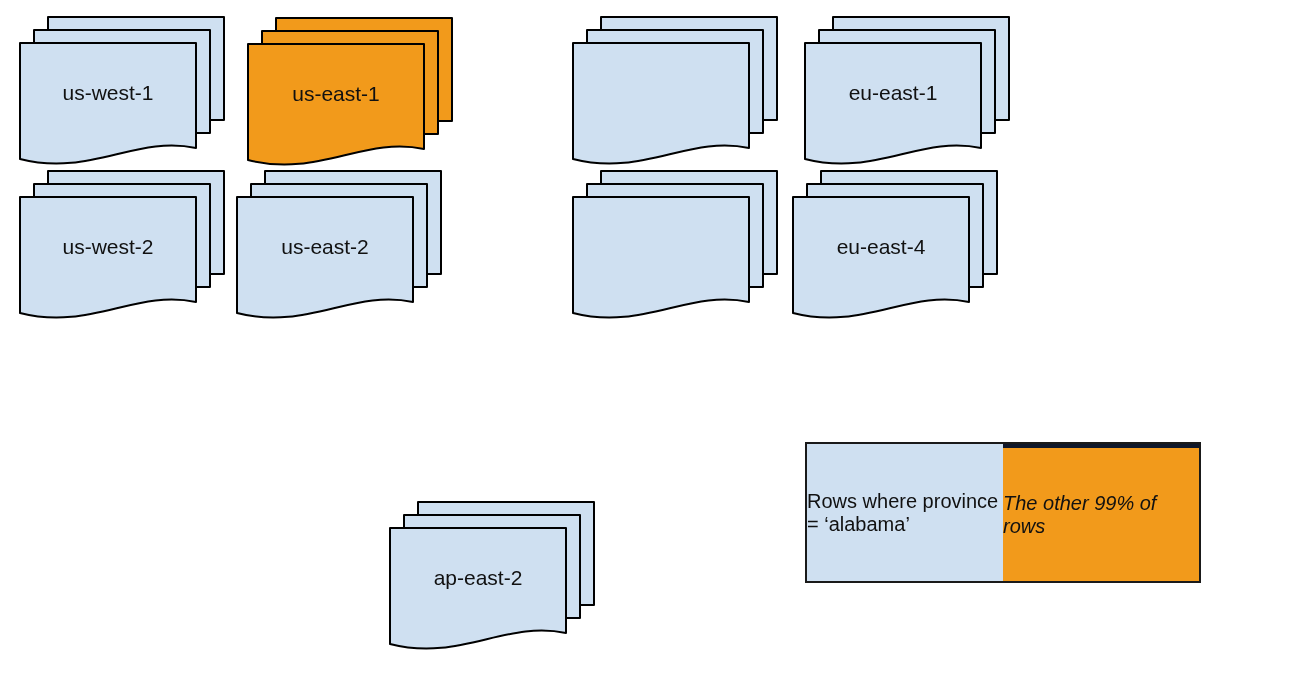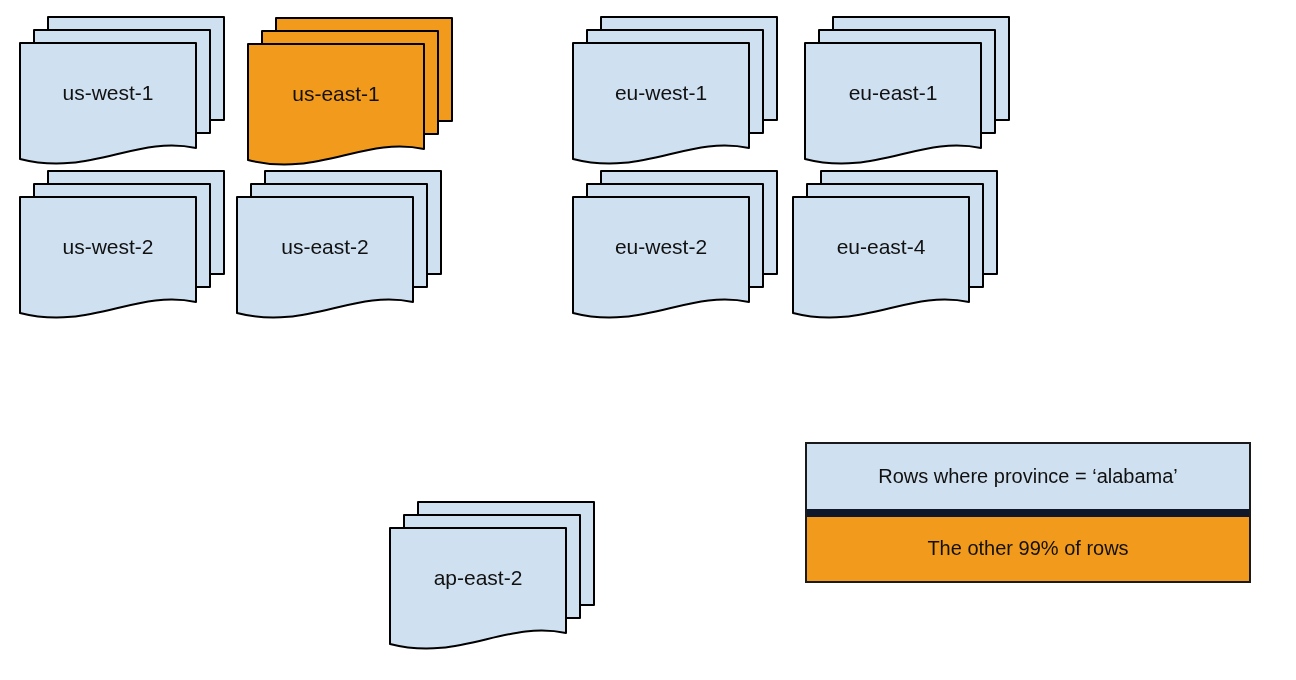--- a/index.html
+++ b/index.html
@@ -39,37 +39,38 @@
     justify-content: center;
     font-size: 21px;
     color: #111111;
     pointer-events: none;
     white-space: nowrap;
   }
   .legend {
     position: absolute;
     left: 805px;
     top: 442px;
-    width: 446px;
+    width: 396px;
     height: 141px;
     border: 2px solid #1a1a1a;
     box-sizing: border-box;
     display: flex;
-    flex-direction: column;
+    flex-direction: row;
   }
   .legend-row {
     flex: 1;
     display: flex;
     align-items: center;
     justify-content: center;
     font-size: 20px;
     color: #111111;
   }
   .legend-row + .legend-row {
-    border-top: 8px solid #0f172a;
+    border-top: 4px solid #0f172a;
+    font-style: italic;
   }
 </style>
 </head>
 <body>
 
 <div id="canvas">
 
   <div class="stack" style="left:18px;top:15px">
     <svg viewBox="0 0 232 162" width="232" height="162">
       <rect class="sheet" x="30" y="2" width="176" height="103" fill="#cfe0f1"></rect>
@@ -87,21 +88,20 @@
     </svg>
     <div class="stack-label">us-east-1</div>
   </div>
 
   <div class="stack" style="left:571px;top:15px">
     <svg viewBox="0 0 232 162" width="232" height="162">
       <rect class="sheet" x="30" y="2" width="176" height="103" fill="#cfe0f1"></rect>
       <rect class="sheet" x="16" y="15" width="176" height="103" fill="#cfe0f1"></rect>
       <path class="sheet" d="M2,28 H178 V133 C118,120 72,162 2,144 Z" fill="#cfe0f1"></path>
     </svg>
-    <div class="stack-label">eu-west-1</div>
   </div>
 
   <div class="stack" style="left:803px;top:15px">
     <svg viewBox="0 0 232 162" width="232" height="162">
       <rect class="sheet" x="30" y="2" width="176" height="103" fill="#cfe0f1"></rect>
       <rect class="sheet" x="16" y="15" width="176" height="103" fill="#cfe0f1"></rect>
       <path class="sheet" d="M2,28 H178 V133 C118,120 72,162 2,144 Z" fill="#cfe0f1"></path>
     </svg>
     <div class="stack-label">eu-east-1</div>
   </div>
@@ -123,21 +123,20 @@
     </svg>
     <div class="stack-label">us-east-2</div>
   </div>
 
   <div class="stack" style="left:571px;top:169px">
     <svg viewBox="0 0 232 162" width="232" height="162">
       <rect class="sheet" x="30" y="2" width="176" height="103" fill="#cfe0f1"></rect>
       <rect class="sheet" x="16" y="15" width="176" height="103" fill="#cfe0f1"></rect>
       <path class="sheet" d="M2,28 H178 V133 C118,120 72,162 2,144 Z" fill="#cfe0f1"></path>
     </svg>
-    <div class="stack-label">eu-west-2</div>
   </div>
 
   <div class="stack" style="left:791px;top:169px">
     <svg viewBox="0 0 232 162" width="232" height="162">
       <rect class="sheet" x="30" y="2" width="176" height="103" fill="#cfe0f1"></rect>
       <rect class="sheet" x="16" y="15" width="176" height="103" fill="#cfe0f1"></rect>
       <path class="sheet" d="M2,28 H178 V133 C118,120 72,162 2,144 Z" fill="#cfe0f1"></path>
     </svg>
     <div class="stack-label">eu-east-4</div>
   </div>

